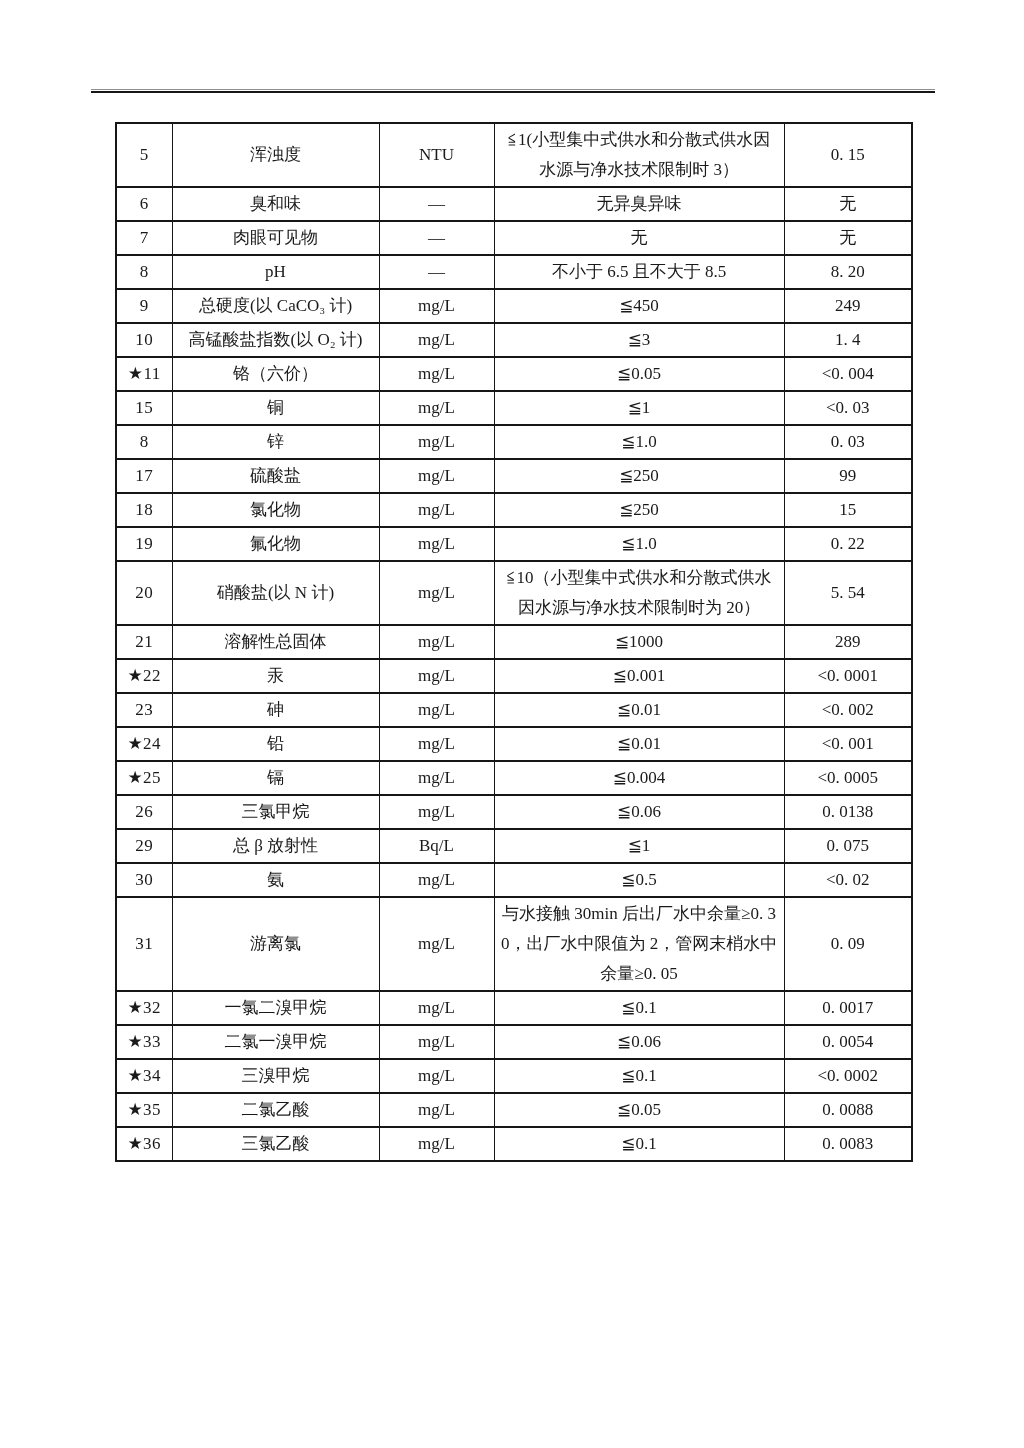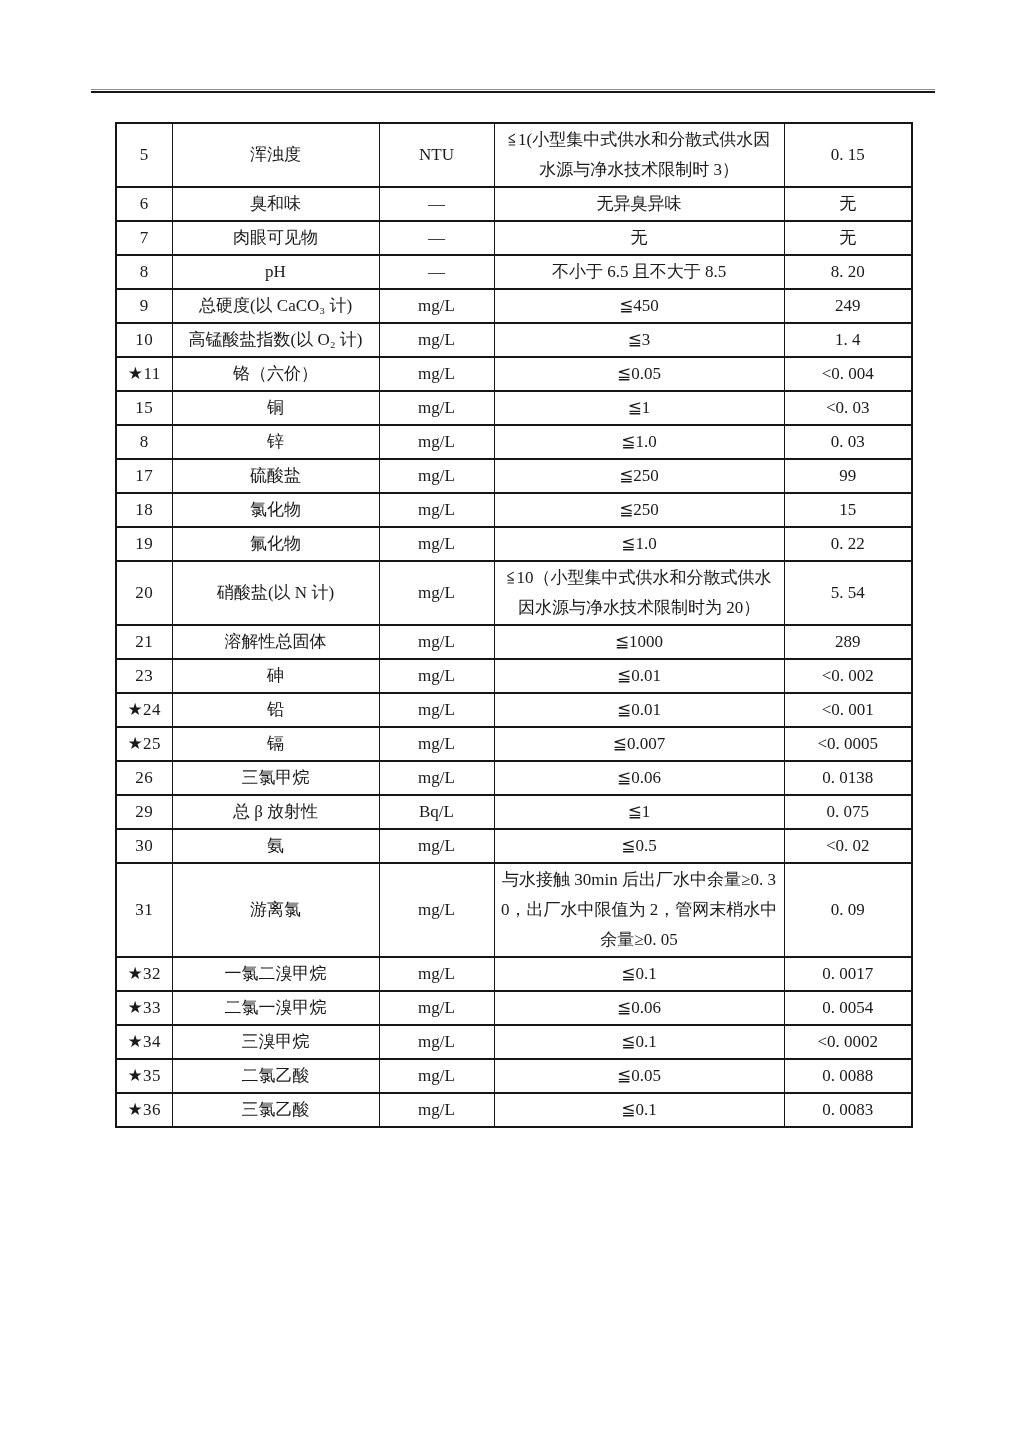--- a/index.html
+++ b/index.html
@@ -154,38 +154,45 @@
     <td class="c-result">5. 54</td>
   </tr>
         <tr>
     <td class="c-seq">21</td>
     <td class="c-name">溶解性总固体</td>
     <td class="c-unit">mg/L</td>
     <td class="c-limit">≦1000</td>
     <td class="c-result">289</td>
   </tr>
         <tr>
+    <td class="c-seq">★22</td>
+    <td class="c-name">汞</td>
+    <td class="c-unit">mg/L</td>
+    <td class="c-limit">≦0.001</td>
+    <td class="c-result">&lt;0. 0001</td>
+  </tr>
+        <tr>
     <td class="c-seq">23</td>
     <td class="c-name">砷</td>
     <td class="c-unit">mg/L</td>
     <td class="c-limit">≦0.01</td>
     <td class="c-result">&lt;0. 002</td>
   </tr>
         <tr>
     <td class="c-seq">★24</td>
     <td class="c-name">铅</td>
     <td class="c-unit">mg/L</td>
     <td class="c-limit">≦0.01</td>
     <td class="c-result">&lt;0. 001</td>
   </tr>
         <tr>
     <td class="c-seq">★25</td>
     <td class="c-name">镉</td>
     <td class="c-unit">mg/L</td>
-    <td class="c-limit">≦0.007</td>
+    <td class="c-limit">≦0.004</td>
     <td class="c-result">&lt;0. 0005</td>
   </tr>
         <tr>
     <td class="c-seq">26</td>
     <td class="c-name">三氯甲烷</td>
     <td class="c-unit">mg/L</td>
     <td class="c-limit">≦0.06</td>
     <td class="c-result">0. 0138</td>
   </tr>
         <tr>

